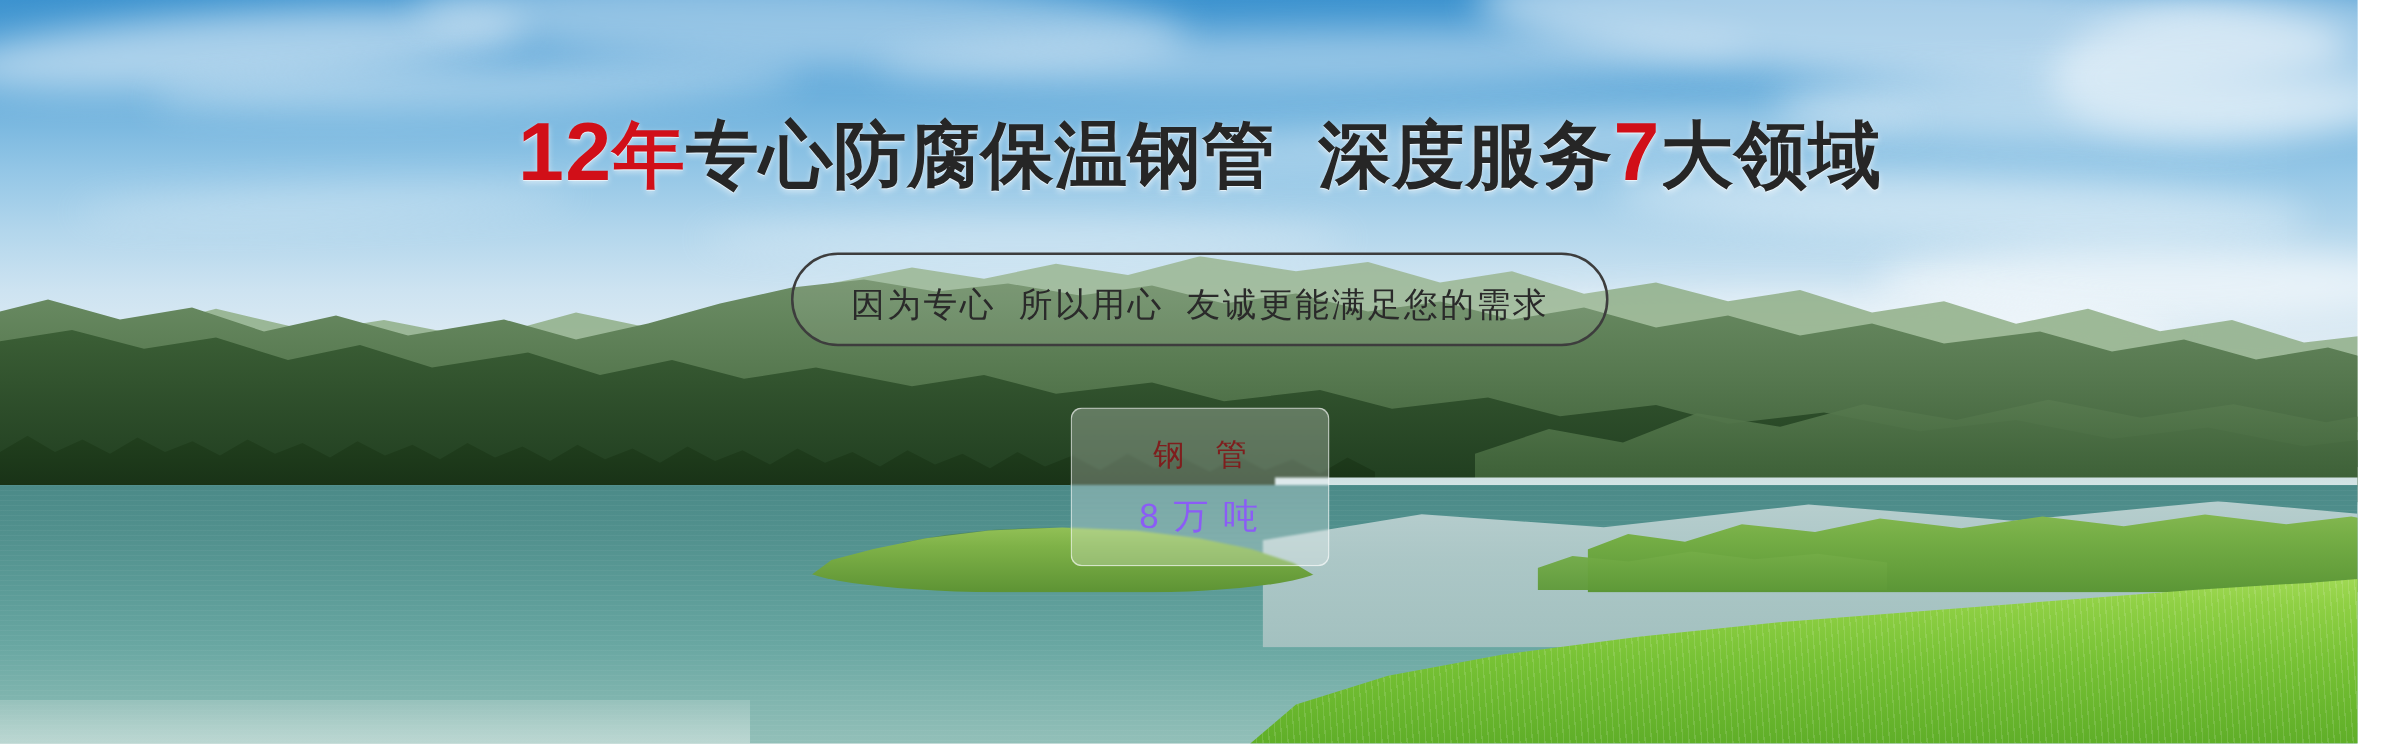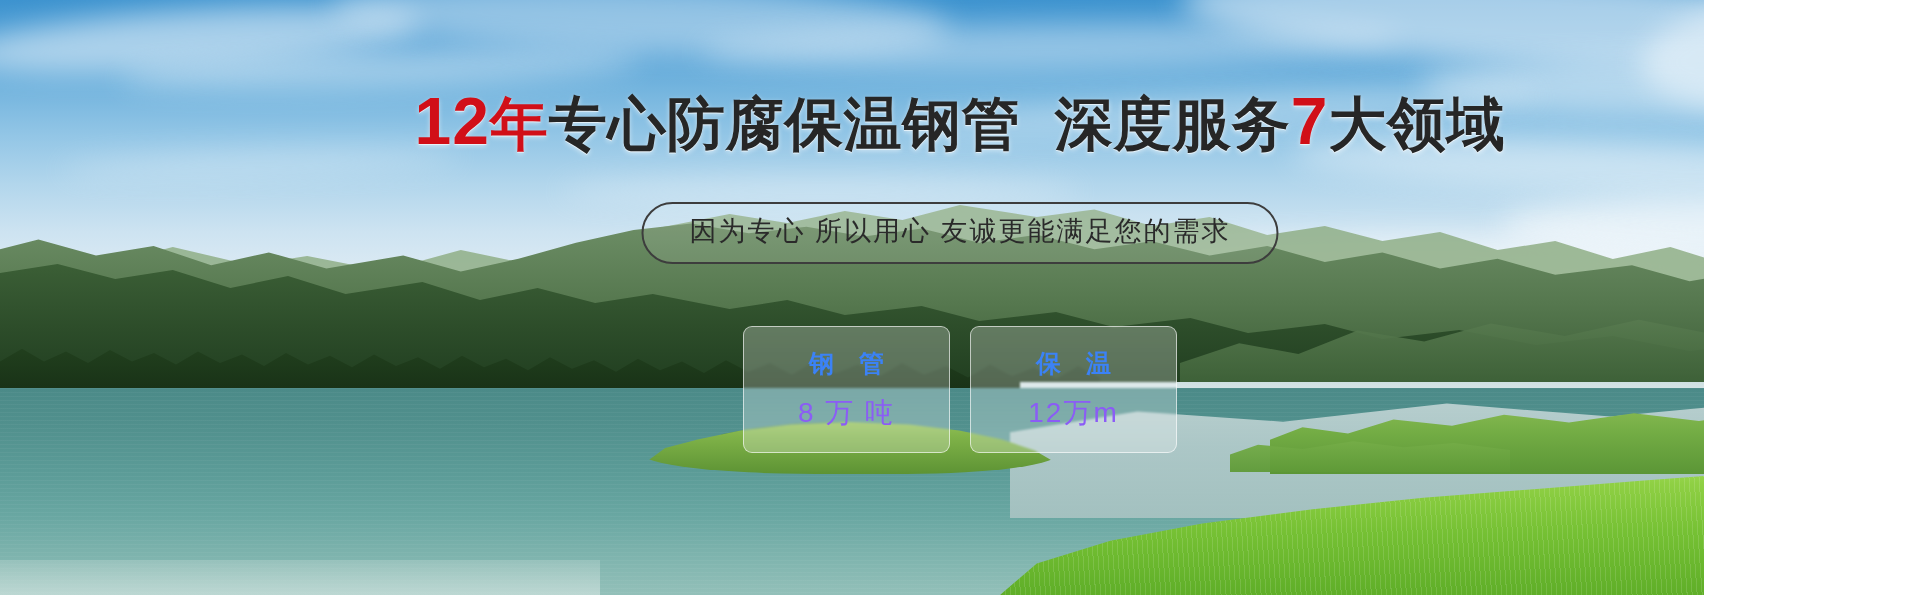--- a/index.html
+++ b/index.html
@@ -2,21 +2,21 @@
 <html><head>
 <meta charset="utf-8">
 <title>Banner</title>
 <style>
   * { margin:0; padding:0; box-sizing:border-box; }
   html,body { width:1920px; height:595px; overflow:hidden; background:#fff; }
   body { font-family:"Liberation Sans","DejaVu Sans",sans-serif; }
 
   .banner {
     position:relative;
-    width:1704px; height:595px;
+    width:1886px; height:595px;
     overflow:hidden;
   }
 
   
   .sky {
     position:absolute; left:0; top:0; width:1920px; height:400px;
     background:linear-gradient(to bottom,
       #3d93cf 0%,
       #54a1d6 10%,
       #73b4de 22%,
@@ -201,28 +201,29 @@
   .headline .hl-red-cn {
     color:#d10f18;
     font-size:58px;
   }
   .headline .hl-dark { color:#262626; }
   .headline .hl-gap { display:inline-block; width:34px; }
 
   .pill {
     position:absolute; left:50%; top:202px;
     transform:translateX(-50%);
-    padding:9px 46px 13px;
+    padding:22px 46px 13px;
     border:2px solid #3d3d3d;
     border-radius:40px;
     font-size:27px;
     color:#2a2a2a;
     letter-spacing:2px;
     white-space:nowrap;
     background:rgba(255,255,255,.10);
+    font-family:Liberation Mono, monospace;
   }
 
   .cards {
     position:absolute; left:50%; top:326px;
     transform:translateX(-50%);
     display:flex;
     gap:20px;
   }
   .card {
     width:207px; height:127px;
@@ -230,25 +231,25 @@
     border-radius:9px;
     background:rgba(255,255,255,.26);
     display:flex;
     flex-direction:column;
     align-items:center;
     justify-content:center;
     backdrop-filter:blur(1px);
   }
   .card-title {
     font-size:25px;
-    color:#3b82f6;
+    color:#7f1d1d;
     letter-spacing:9px;
     text-indent:9px;
     margin-bottom:14px;
-    font-weight:700;
+    font-weight:400;
   }
   .card-value {
     font-size:28px;
     color:#8b5cf6;
     letter-spacing:2px;
     font-weight:400;
   }
   .card-value sup { font-size:17px; vertical-align:super; letter-spacing:0; }
 </style>
 </head>
@@ -300,21 +301,17 @@
     <div class="pill">因为专心 所以用心  友诚更能满足您的需求</div>
 
     <div class="cards">
 
       <div class="card">
         <div class="card-title">钢 管</div>
         <div class="card-value"><span>8 万 吨</span></div>
       </div>
 
 
-      <div class="card">
-        <div class="card-title">保 温</div>
-        <div class="card-value"><span>12万m</span></div>
-      </div>
 
     </div>
 
   </div>
 </div>
 
 </body></html>

